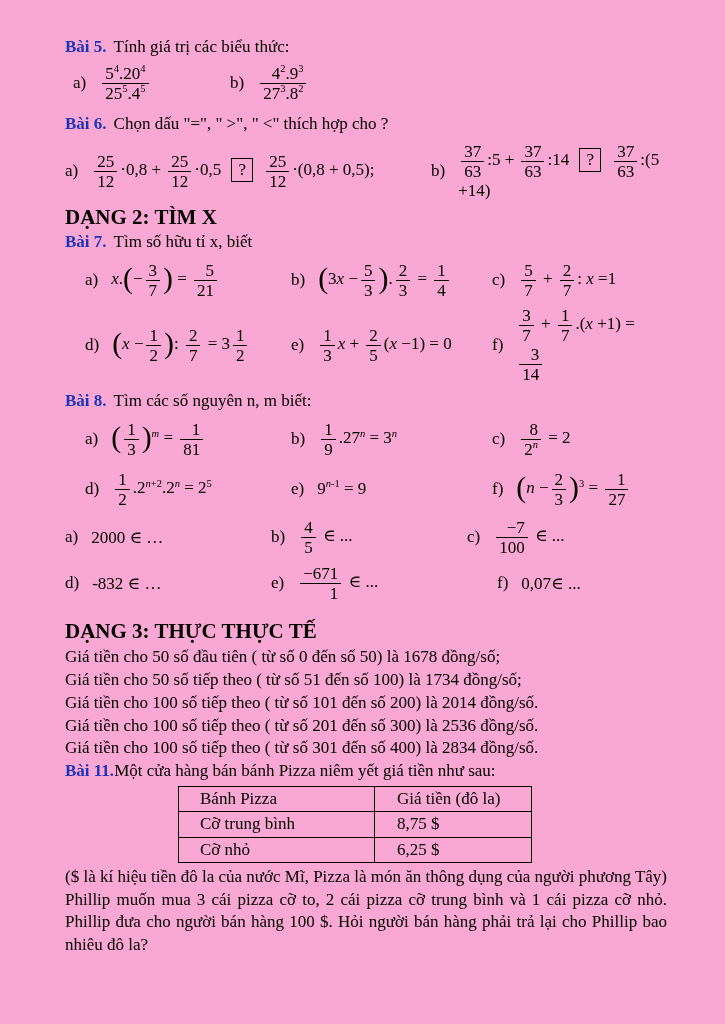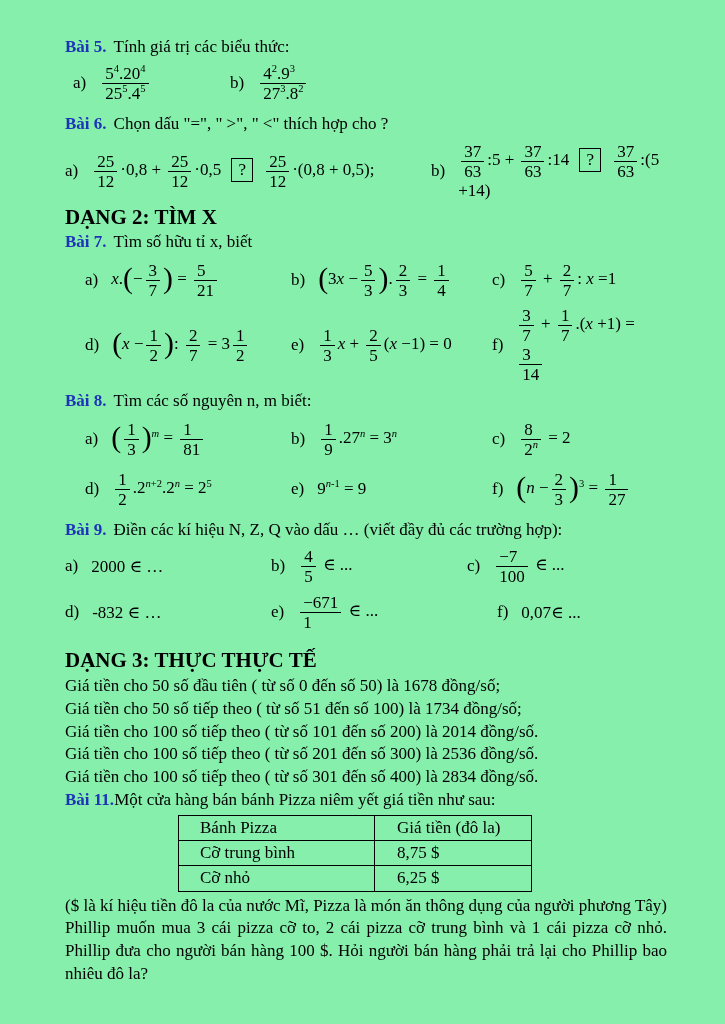--- a/index.html
+++ b/index.html
@@ -1,30 +1,30 @@
 <!DOCTYPE html>
 <html><head>
 <meta charset="utf-8">
 <style>
   html,body{margin:0;padding:0;background:#fff;}
   body{
     width:725px;height:1024px;overflow:hidden;
     font-family:"Liberation Serif","DejaVu Serif",serif;
     font-size:17px;color:#000;
   }
-  .page{box-sizing:border-box;width:725px;height:1024px;padding:36px 58px 0 65px;background:#86efac;}
+  .page{box-sizing:border-box;width:725px;height:1024px;padding:36px 58px 0 65px;background:#f9a8d4;}
   p{margin:0;line-height:1.35;}
   .blabel{color:#1e34b8;font-weight:bold;}
   .heading{font-weight:bold;font-size:21px;margin-top:2px;}
   .para{text-align:justify;}
   .probhead{margin-top:10px;}
   .lblgap{display:inline-block;width:7px;}
 
   
-  .frac{display:inline-flex;flex-direction:column;text-align:left;vertical-align:middle;margin:0 3px;line-height:1.12;}
+  .frac{display:inline-flex;flex-direction:column;text-align:right;vertical-align:middle;margin:0 3px;line-height:1.12;}
   .fn{border-bottom:1px solid #000;padding:0 3px;}
   .fd{padding:0 3px;}
   sup{font-size:0.62em;line-height:0;}
   .bp{font-size:1.75em;font-weight:400;line-height:0;vertical-align:middle;position:relative;top:-2px;}
   .qbox{display:inline-block;border:1.3px solid #000;padding:0 6px;margin:0 6px;line-height:1.25;}
   i{font-style:italic;}
 
   
   .b5-row{display:flex;align-items:center;padding-left:8px;margin:5px 0 9px;}
   .b5-row .c1{width:157px;display:flex;align-items:center;}
@@ -219,21 +219,20 @@
         <span><span class="bp">(</span><i>n</i> −<span class="frac">
             <span class="fn">2</span>
             <span class="fd">3</span>
           </span><span class="bp">)</span><sup>3</sup> = <span class="frac">
             <span class="fn">1</span>
             <span class="fd">27</span>
           </span></span>
       </div>
   </div>
 
-  <p class="probhead" style="margin-top:6px"><span class="blabel">Bài 9.</span><span class="lblgap"></span><span>Điền các kí hiệu N, Z, Q vào dấu … (viết đầy đủ các trường hợp):</span></p>
   <div class="grid3 noindent short">
     <div class="cell">
         <span class="pkey">a)</span>
         <span>2000 ∈  …</span>
       </div>
     <div class="cell">
         <span class="pkey">b)</span>
         <span><span class="frac">
             <span class="fn">4</span>
             <span class="fd">5</span>

